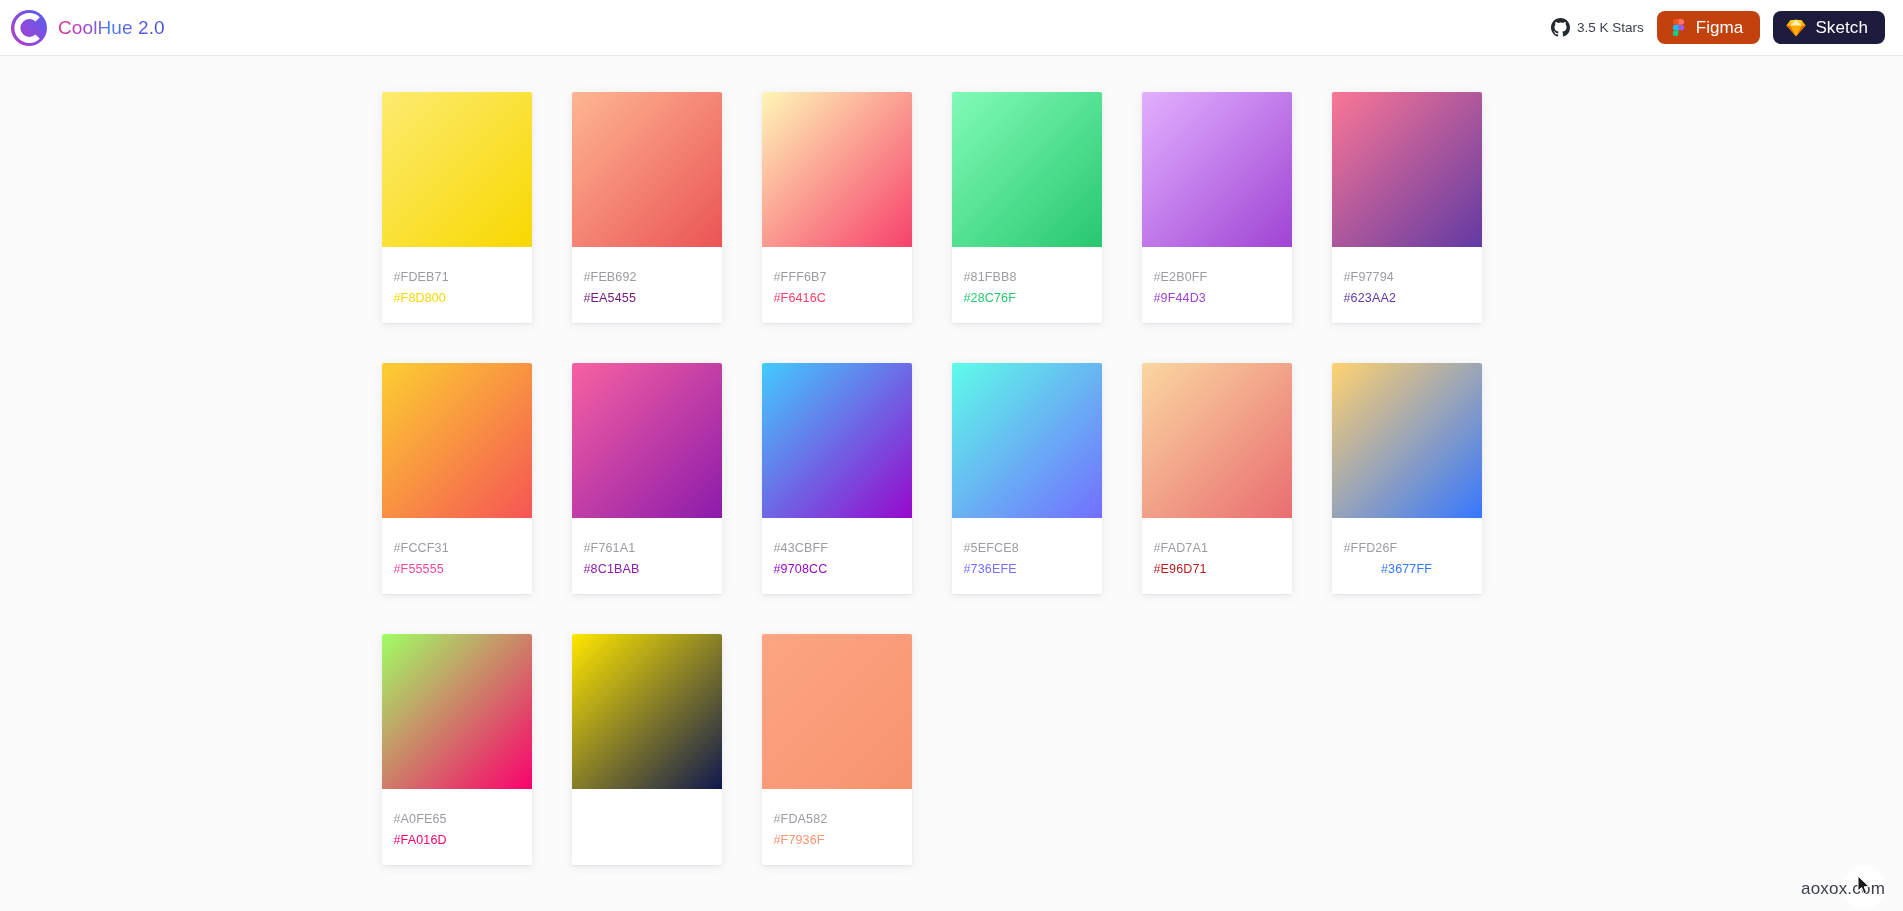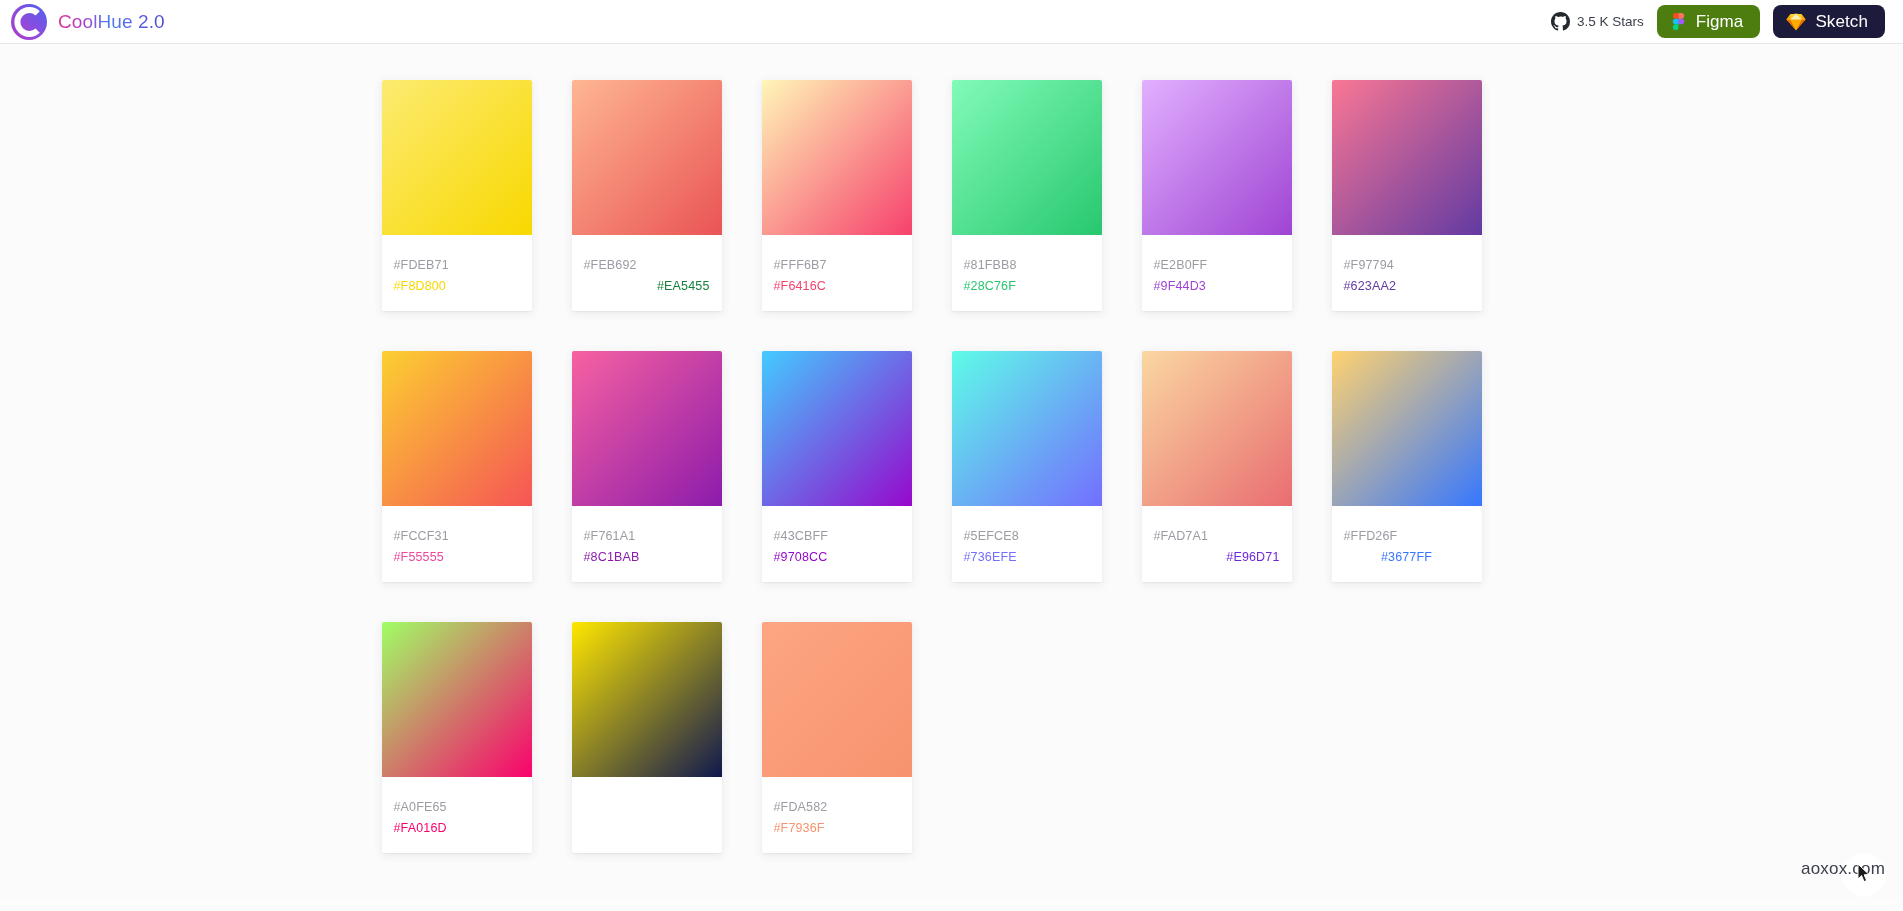--- a/index.html
+++ b/index.html
@@ -12,21 +12,21 @@
   }
 
   body {
     font-family: "Liberation Sans", sans-serif;
     background: #fcfcfd;
     position: relative;
   }
 
   
   .header {
-    height: 44px;
+    height: 56px;
     width: 100%;
     background: #ffffff;
     border-bottom: 1px solid #e8e8ec;
     display: flex;
     align-items: center;
     justify-content: space-between;
     padding: 0 18px 0 10px;
     position: relative;
     z-index: 20;
   }
@@ -88,21 +88,21 @@
     font-family: inherit;
   }
 
   .btn-label {
     font-size: 17px;
     color: #ffffff;
     letter-spacing: .1px;
     white-space: nowrap;
   }
 
-  .btn-figma  { background: #4d7c0f; }
+  .btn-figma  { background: #c2410c; }
   .btn-sketch { background: #1d1b3c; }
 
   
   .stage {
     position: relative;
     width: 100%;
     height: calc(911px - 56px);
     overflow: hidden;
     background: #fbfbfc;
   }
@@ -144,21 +144,21 @@
     white-space: nowrap;
     font-family: "Liberation Sans", sans-serif;
   }
 
   .hex-from { color: #9b9ba3; }
 
   
   .watermark {
     position: absolute;
     right: 18px;
-    bottom: 20px;
+    bottom: 12px;
     font-size: 17px;
     color: #3a3f4b;
     letter-spacing: .2px;
     z-index: 30;
     pointer-events: none;
   }
 
   .cursor-blob {
     position: absolute;
     right: 17px;
@@ -250,21 +250,21 @@
         <div class="swatch" style="background: linear-gradient(135deg, rgb(253, 235, 113) 0%, rgb(248, 216, 0) 100%);"></div>
         <div class="card-meta">
           <div class="hex hex-from">#FDEB71</div>
           <div class="hex hex-to" style="color: rgb(248, 216, 0);">#F8D800</div>
         </div>
       </div>
       <div class="card">
         <div class="swatch" style="background: linear-gradient(135deg, rgb(254, 182, 146) 0%, rgb(234, 84, 85) 100%);"></div>
         <div class="card-meta">
           <div class="hex hex-from">#FEB692</div>
-          <div class="hex hex-to" style="color: #15803d; text-align: right;">#EA5455</div>
+          <div class="hex hex-to" style="color: #701a75;">#EA5455</div>
         </div>
       </div>
       <div class="card">
         <div class="swatch" style="background: linear-gradient(135deg, rgb(255, 246, 183) 0%, rgb(246, 65, 108) 100%);"></div>
         <div class="card-meta">
           <div class="hex hex-from">#FFF6B7</div>
           <div class="hex hex-to" style="color: rgb(246, 65, 108);">#F6416C</div>
         </div>
       </div>
       <div class="card">
@@ -313,21 +313,21 @@
         <div class="swatch" style="background: linear-gradient(135deg, rgb(94, 252, 232) 0%, rgb(115, 110, 254) 100%);"></div>
         <div class="card-meta">
           <div class="hex hex-from">#5EFCE8</div>
           <div class="hex hex-to" style="color: rgb(115, 110, 254);">#736EFE</div>
         </div>
       </div>
       <div class="card">
         <div class="swatch" style="background: linear-gradient(135deg, rgb(250, 215, 161) 0%, rgb(233, 109, 113) 100%);"></div>
         <div class="card-meta">
           <div class="hex hex-from">#FAD7A1</div>
-          <div class="hex hex-to" style="color: #6d28d9; text-align: right;">#E96D71</div>
+          <div class="hex hex-to" style="color: #b91c1c;">#E96D71</div>
         </div>
       </div>
       <div class="card">
         <div class="swatch" style="background: linear-gradient(135deg, rgb(255, 210, 111) 0%, rgb(54, 119, 255) 100%);"></div>
         <div class="card-meta">
           <div class="hex hex-from">#FFD26F</div>
           <div class="hex hex-to" style="color: rgb(54, 119, 255); text-align: center;">#3677FF</div>
         </div>
       </div>
       <div class="card">

